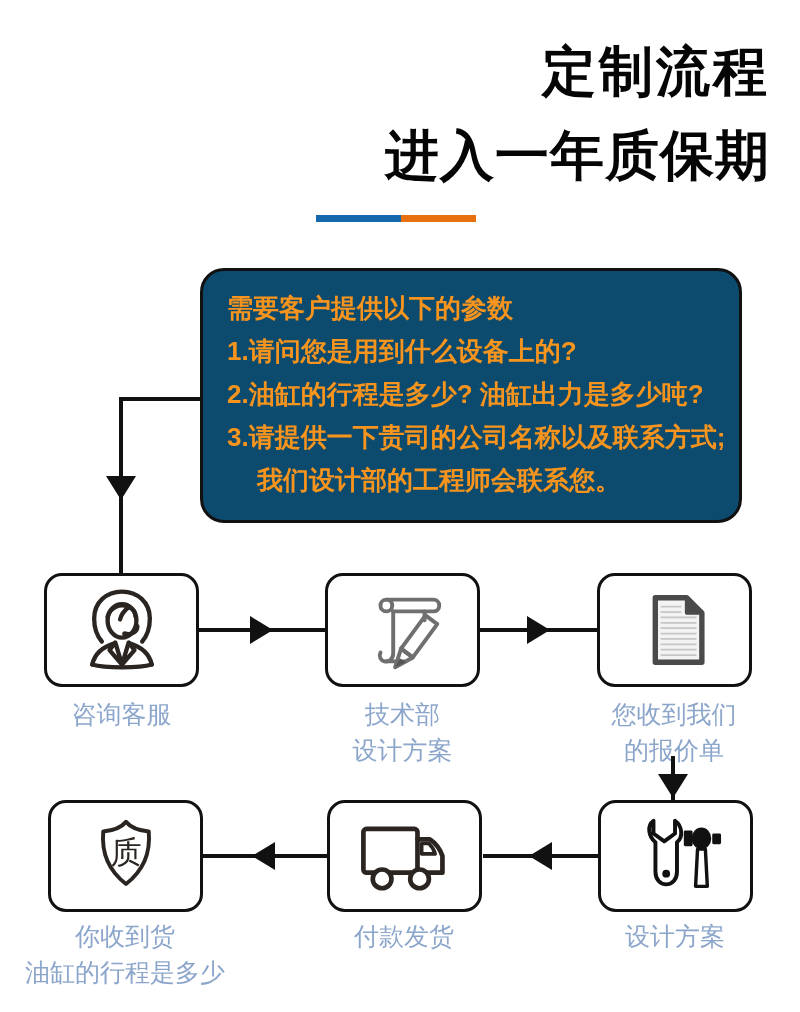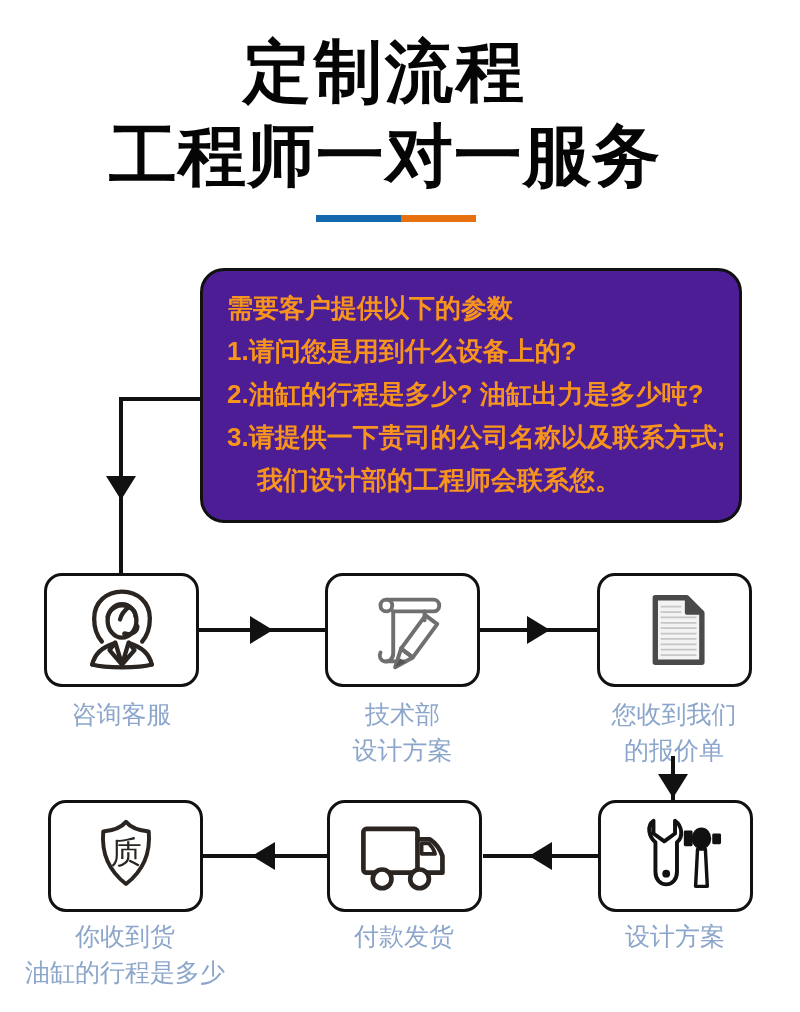--- a/index.html
+++ b/index.html
@@ -2,33 +2,33 @@
 <html><head>
 <meta charset="utf-8">
 <style>
   html,body{margin:0;padding:0;background:#ffffff;}
   .page{
     position:relative;width:800px;height:1012px;background:#ffffff;
     font-family:"Liberation Sans","DejaVu Sans",sans-serif;overflow:hidden;
   }
   
   .title-line{
-    position:absolute;left:0;width:770px;text-align:center;color:#050505;
-    font-weight:900;font-size:68px;letter-spacing:3px;white-space:nowrap;
+    position:absolute;left:0;width:770px;text-align:right;color:#050505;
+    font-weight:900;font-size:54px;letter-spacing:3px;white-space:nowrap;
   }
   .title-line.l1{top:30px;line-height:82px;}
   .title-line.l2{top:112px;line-height:86px;letter-spacing:1px;}
   .divider{position:absolute;left:316px;top:215px;width:160px;height:7px;display:flex;}
   .divider .seg-blue{width:85px;height:7px;background:#1468AE;}
   .divider .seg-orange{width:75px;height:7px;background:#E7710F;}
 
   
   .params-box{
     position:absolute;left:200px;top:268px;width:542px;height:255px;
-    box-sizing:border-box;border:3px solid #111;border-radius:24px;background:#4c1d95;
+    box-sizing:border-box;border:3px solid #111;border-radius:24px;background:#0c4a6e;
     padding:16px 8px 0 24px;
   }
   .p-line{
     color:#F7941D;font-weight:700;font-size:26px;line-height:43px;white-space:nowrap;
   }
   .p-line.indent{padding-left:30px;}
 
   
   .line{position:absolute;background:#111;}
   .head-down{position:absolute;width:0;height:0;
@@ -47,21 +47,21 @@
     position:absolute;text-align:center;color:#8CA6CB;font-size:25px;line-height:36px;
     font-weight:400;white-space:nowrap;
   }
 </style>
 </head>
 <body>
 
 <div class="page">
 
   <div class="title-line l1">定制流程</div>
-  <div class="title-line l2">工程师一对一服务</div>
+  <div class="title-line l2">进入一年质保期</div>
   <div class="divider">
     <span class="seg-blue"></span>
     <span class="seg-orange"></span>
   </div>
 
   <div class="params-box">
     <div class="p-line">需要客户提供以下的参数</div>
     <div class="p-line">1.请问您是用到什么设备上的?</div>
     <div class="p-line">2.油缸的行程是多少? 油缸出力是多少吨?</div>
     <div class="p-line">3.请提供一下贵司的公司名称以及联系方式;</div>

